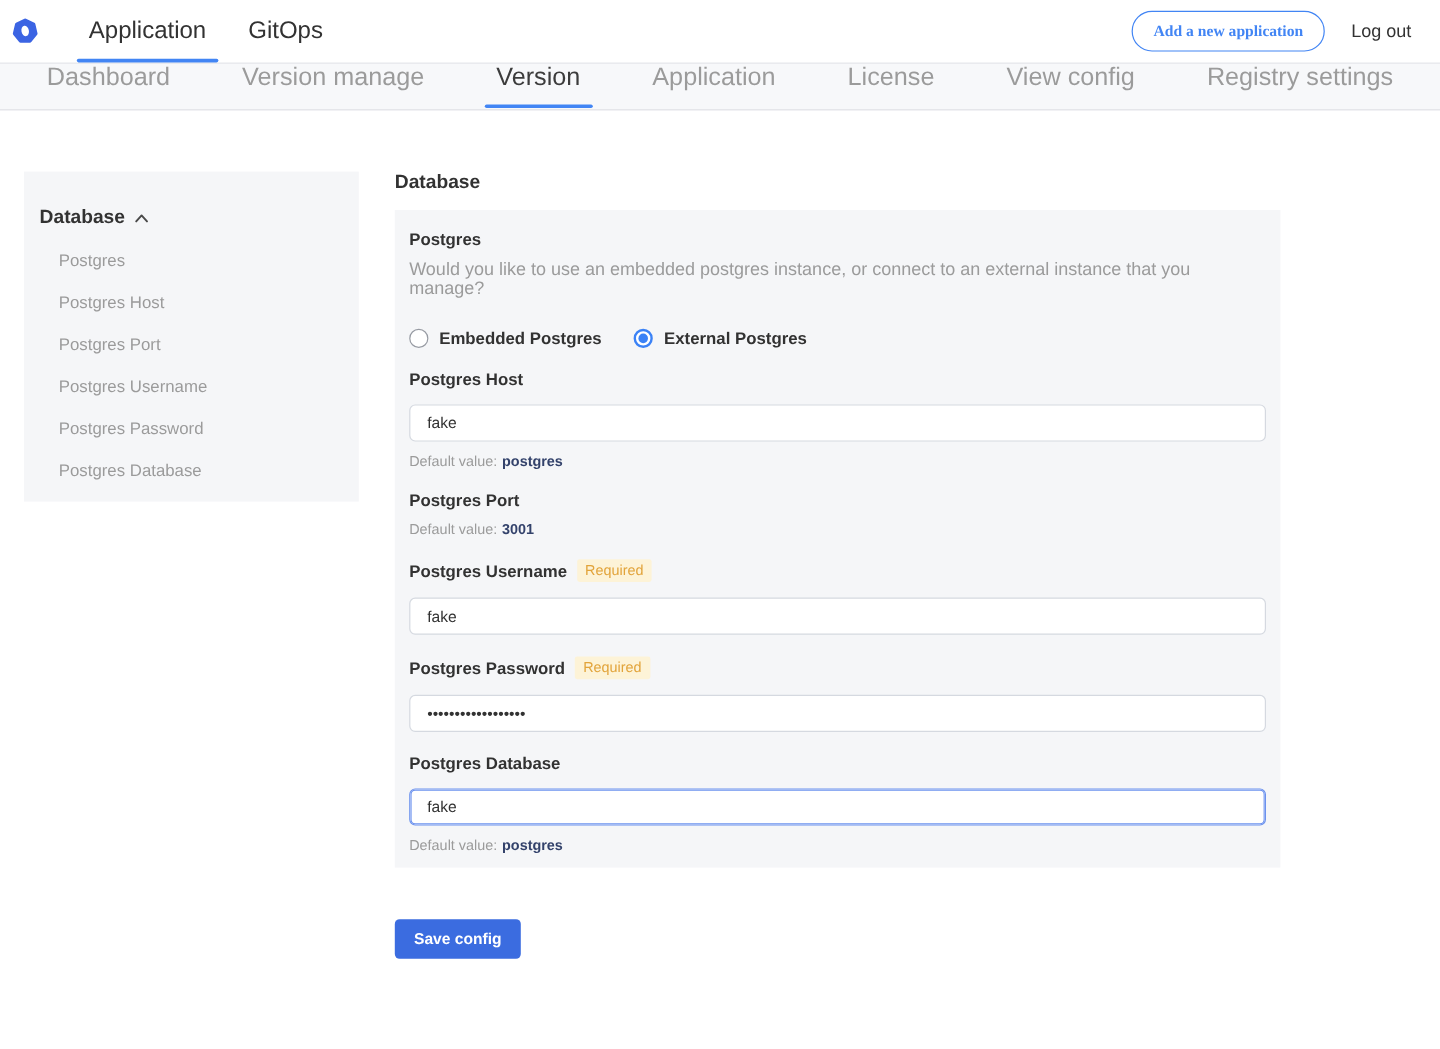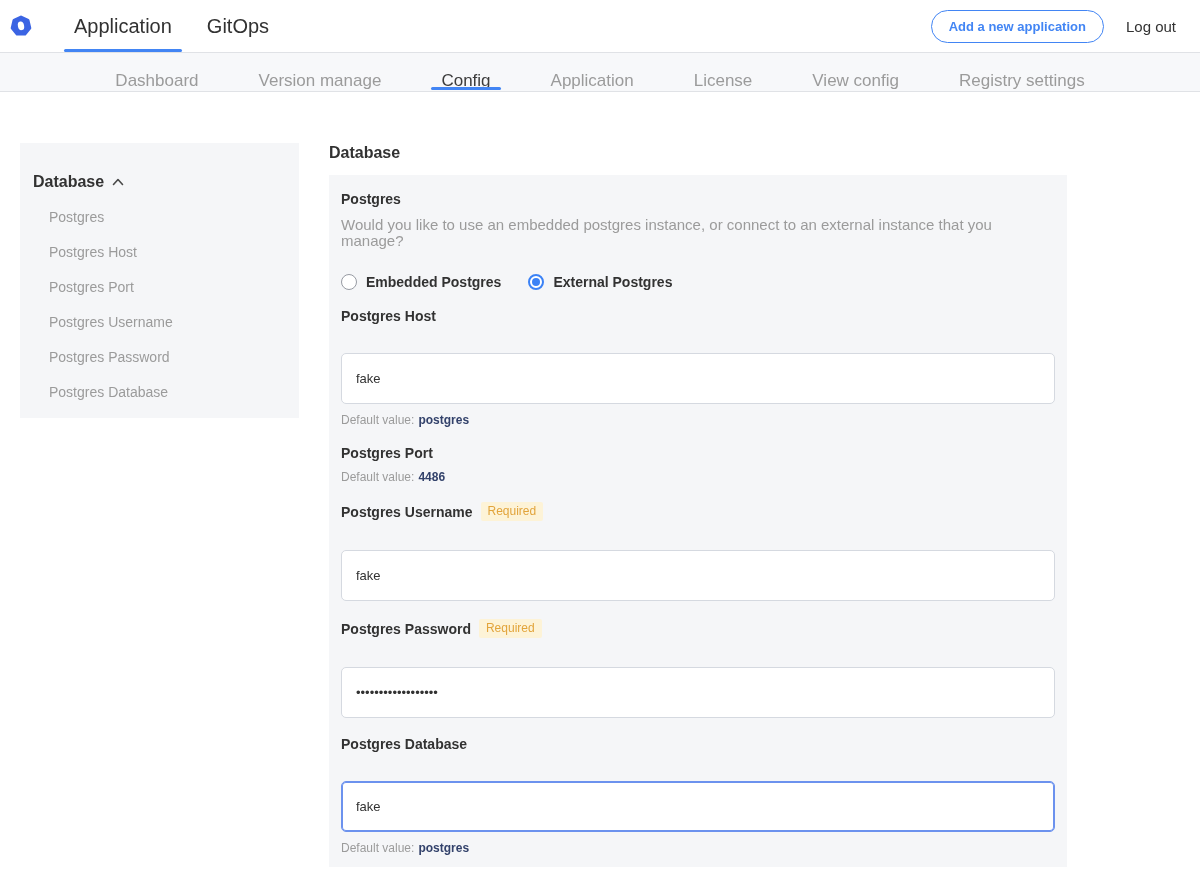--- a/index.html
+++ b/index.html
@@ -30,32 +30,32 @@
   .top-tabs{margin-left:32px;display:flex;gap:15px;height:100%;}
   .top-tab{
     position:relative;display:flex;align-items:center;padding:0 10px;
     font-size:20px;font-weight:500;color:var(--text);cursor:pointer;
   }
   .top-tab .underline{position:absolute;left:0;right:0;bottom:0;height:3px;background:var(--accent);border-radius:2px;}
   .spacer{flex:1;}
   .pill-button{
     border:1px solid var(--accent);color:var(--accent);background:#fff;
     border-radius:17px;padding:8px 17px;font-size:13px;font-weight:bold;
-    font-family:Liberation Sans, sans-serif;cursor:pointer;margin-right:22px;white-space:nowrap;
+    font-family:Liberation Serif, serif;cursor:pointer;margin-right:22px;white-space:nowrap;
   }
   .logout{font-size:15px;color:var(--text);margin-right:24px;cursor:pointer;text-decoration:none;white-space:nowrap;}
   
   .subnav{
     height:40px;background:var(--subnavBg);
     border-top:1px solid var(--border);border-bottom:1px solid var(--border);
     display:flex;justify-content:center;gap:40px;
   }
   .subnav-tab{
-    position:relative;display:flex;align-items:flex-end;padding:0 10px;
-    font-size:17px;color:var(--muted);cursor:pointer;white-space:nowrap;
+    position:relative;display:flex;align-items:flex-start;padding:0 10px;
+    font-size:21px;color:var(--muted);cursor:pointer;white-space:nowrap;
   }
   .subnav-tab.active{color:#3c3c3c;}
   .subnav-tab .underline{position:absolute;left:0;right:0;bottom:1px;height:3px;background:var(--accent);border-radius:2px;}
   
   .content{display:flex;padding:51px 0 0 20px;align-items:flex-start;}
   .sidebar{width:279px;background:var(--panel);padding:30px 0 18px 0;}
   .sidebar-group-title{
     margin-left:13px;font-size:16px;font-weight:bold;color:var(--text);
     display:flex;align-items:center;gap:8px;cursor:pointer;line-height:17px;
   }
@@ -75,21 +75,21 @@
   .radio.checked{border:2px solid var(--radio);}
   .radio .dot{width:8px;height:8px;border-radius:50%;background:var(--radio);}
   .radio-label{font-size:14px;font-weight:bold;line-height:16px;}
   .field-label-row{margin-top:18px;display:flex;align-items:center;gap:8px;}
   .field-label{font-size:14px;font-weight:bold;line-height:16px;}
   .required-badge{
     background:var(--badgeBg);color:var(--badgeText);font-size:12px;
     padding:3px 7px;border-radius:2px;line-height:13px;
   }
   .text-input{
-    display:block;margin-top:29px;width:100%;height:51px;border-radius:5px;
+    display:block;margin-top:13px;width:100%;height:31px;border-radius:5px;
     border:1px solid var(--inputBorder);background:#fff;padding:0 14px;
     font-size:13px;color:var(--text);font-family:"Liberation Sans", sans-serif;outline:none;
   }
   .text-input.focused{border:1px solid var(--focusBorder);box-shadow:0 0 0 1px var(--focusBorder) inset;}
   .default-line{margin-top:9px;font-size:12px;display:flex;gap:4px;align-items:baseline;line-height:14px;}
   .default-line .prefix{color:var(--muted);text-align:center;}
   .default-line .value{color:var(--defaultValue);font-weight:bold;}
   .save-button{
     margin-top:43px;background:var(--button);color:#fff;border:none;border-radius:4px;
     padding:9px 16px;font-size:13px;font-weight:bold;font-family:"Liberation Sans", sans-serif;cursor:pointer;
@@ -120,21 +120,21 @@
 </header>
 
 <nav class="subnav">
   <div class="subnav-tab">
     <span>Dashboard</span>
   </div>
   <div class="subnav-tab">
     <span>Version manage</span>
   </div>
   <div class="subnav-tab active">
-    <span>Config</span>
+    <span>Version</span>
     <span class="underline"></span>
   </div>
   <div class="subnav-tab">
     <span>Application</span>
   </div>
   <div class="subnav-tab">
     <span>License</span>
   </div>
   <div class="subnav-tab">
     <span>View config</span>
@@ -194,21 +194,21 @@
           <span class="value">postgres</span>
         </div>
       </div>
 
       <div class="field">
         <div class="field-label-row">
           <span class="field-label">Postgres Port</span>
         </div>
         <div class="default-line">
           <span class="prefix">Default value:</span>
-          <span class="value">4486</span>
+          <span class="value">3001</span>
         </div>
       </div>
 
       <div class="field">
         <div class="field-label-row">
           <span class="field-label">Postgres Username</span>
           <span class="required-badge">Required</span>
         </div>
         <input class="text-input" type="text" value="fake" style="">
       </div>

